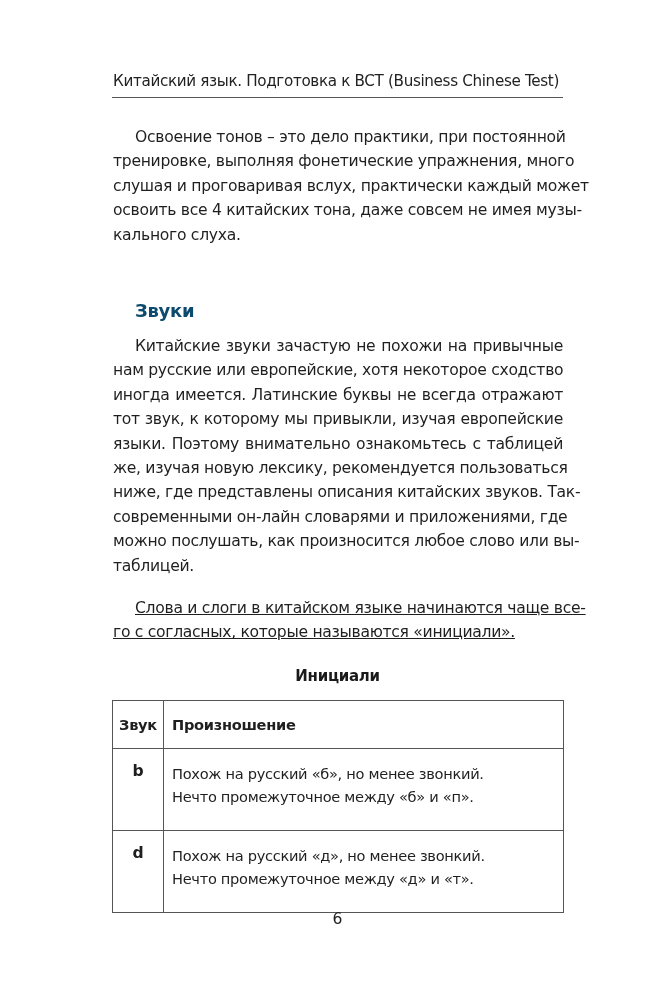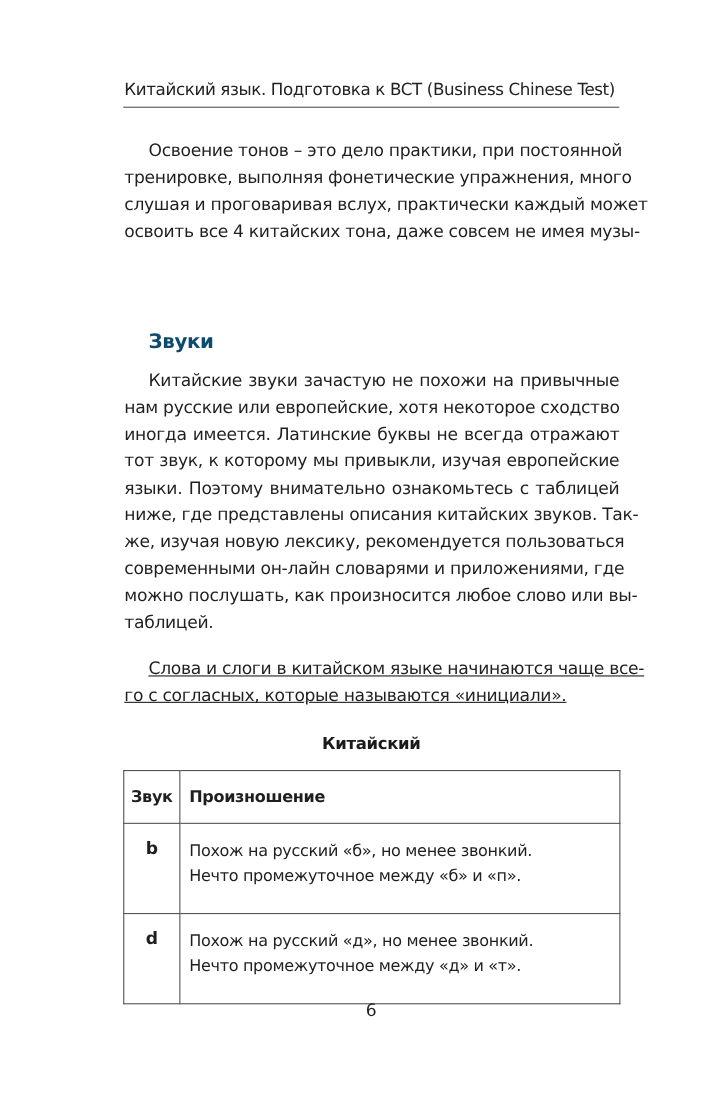--- a/index.html
+++ b/index.html
@@ -134,43 +134,44 @@
 <div class="page">
 
   <div class="running-head">Китайский язык. Подготовка к BCT (Business Chinese Test)</div>
   <div class="head-rule"></div>
 
   <div class="para" style="top:125px;">
     <span class="line first">Освоение тонов – это дело практики, при постоянной</span>
     <span class="line">тренировке, выполняя фонетические упражнения, много</span>
     <span class="line">слушая и проговаривая вслух, практически каждый может</span>
     <span class="line">освоить все 4 китайских тона, даже совсем не имея музы-</span>
+    <span class="line last">кального слуха.</span>
   </div>
 
   <h2 class="heading">Звуки</h2>
 
   <div class="para" style="top:334px;">
     <span class="line first">Китайские звуки зачастую не похожи на привычные</span>
     <span class="line">нам русские или европейские, хотя некоторое сходство</span>
     <span class="line">иногда имеется. Латинские буквы не всегда отражают</span>
     <span class="line">тот звук, к которому мы привыкли, изучая европейские</span>
     <span class="line">языки. Поэтому внимательно ознакомьтесь с таблицей</span>
+    <span class="line">же, изучая новую лексику, рекомендуется пользоваться</span>
     <span class="line">ниже, где представлены описания китайских звуков. Так-</span>
-    <span class="line">же, изучая новую лексику, рекомендуется пользоваться</span>
     <span class="line">современными он-лайн словарями и приложениями, где</span>
     <span class="line">можно послушать, как произносится любое слово или вы-</span>
     <span class="line last">таблицей.</span>
   </div>
 
   <div class="para" style="top:596px;text-decoration:underline;">
     <span class="line first">Слова и слоги в китайском языке начинаются чаще все-</span>
     <span class="line last">го с согласных, которые называются «инициали».</span>
   </div>
 
-  <div class="table-caption">Китайский</div>
+  <div class="table-caption">Инициали</div>
 
   <table class="initials">
     <thead>
       <tr>
         <th class="col-sound">Звук</th>
         <th class="col-pron">Произношение</th>
       </tr>
     </thead>
     <tbody>
       <tr class="row">

